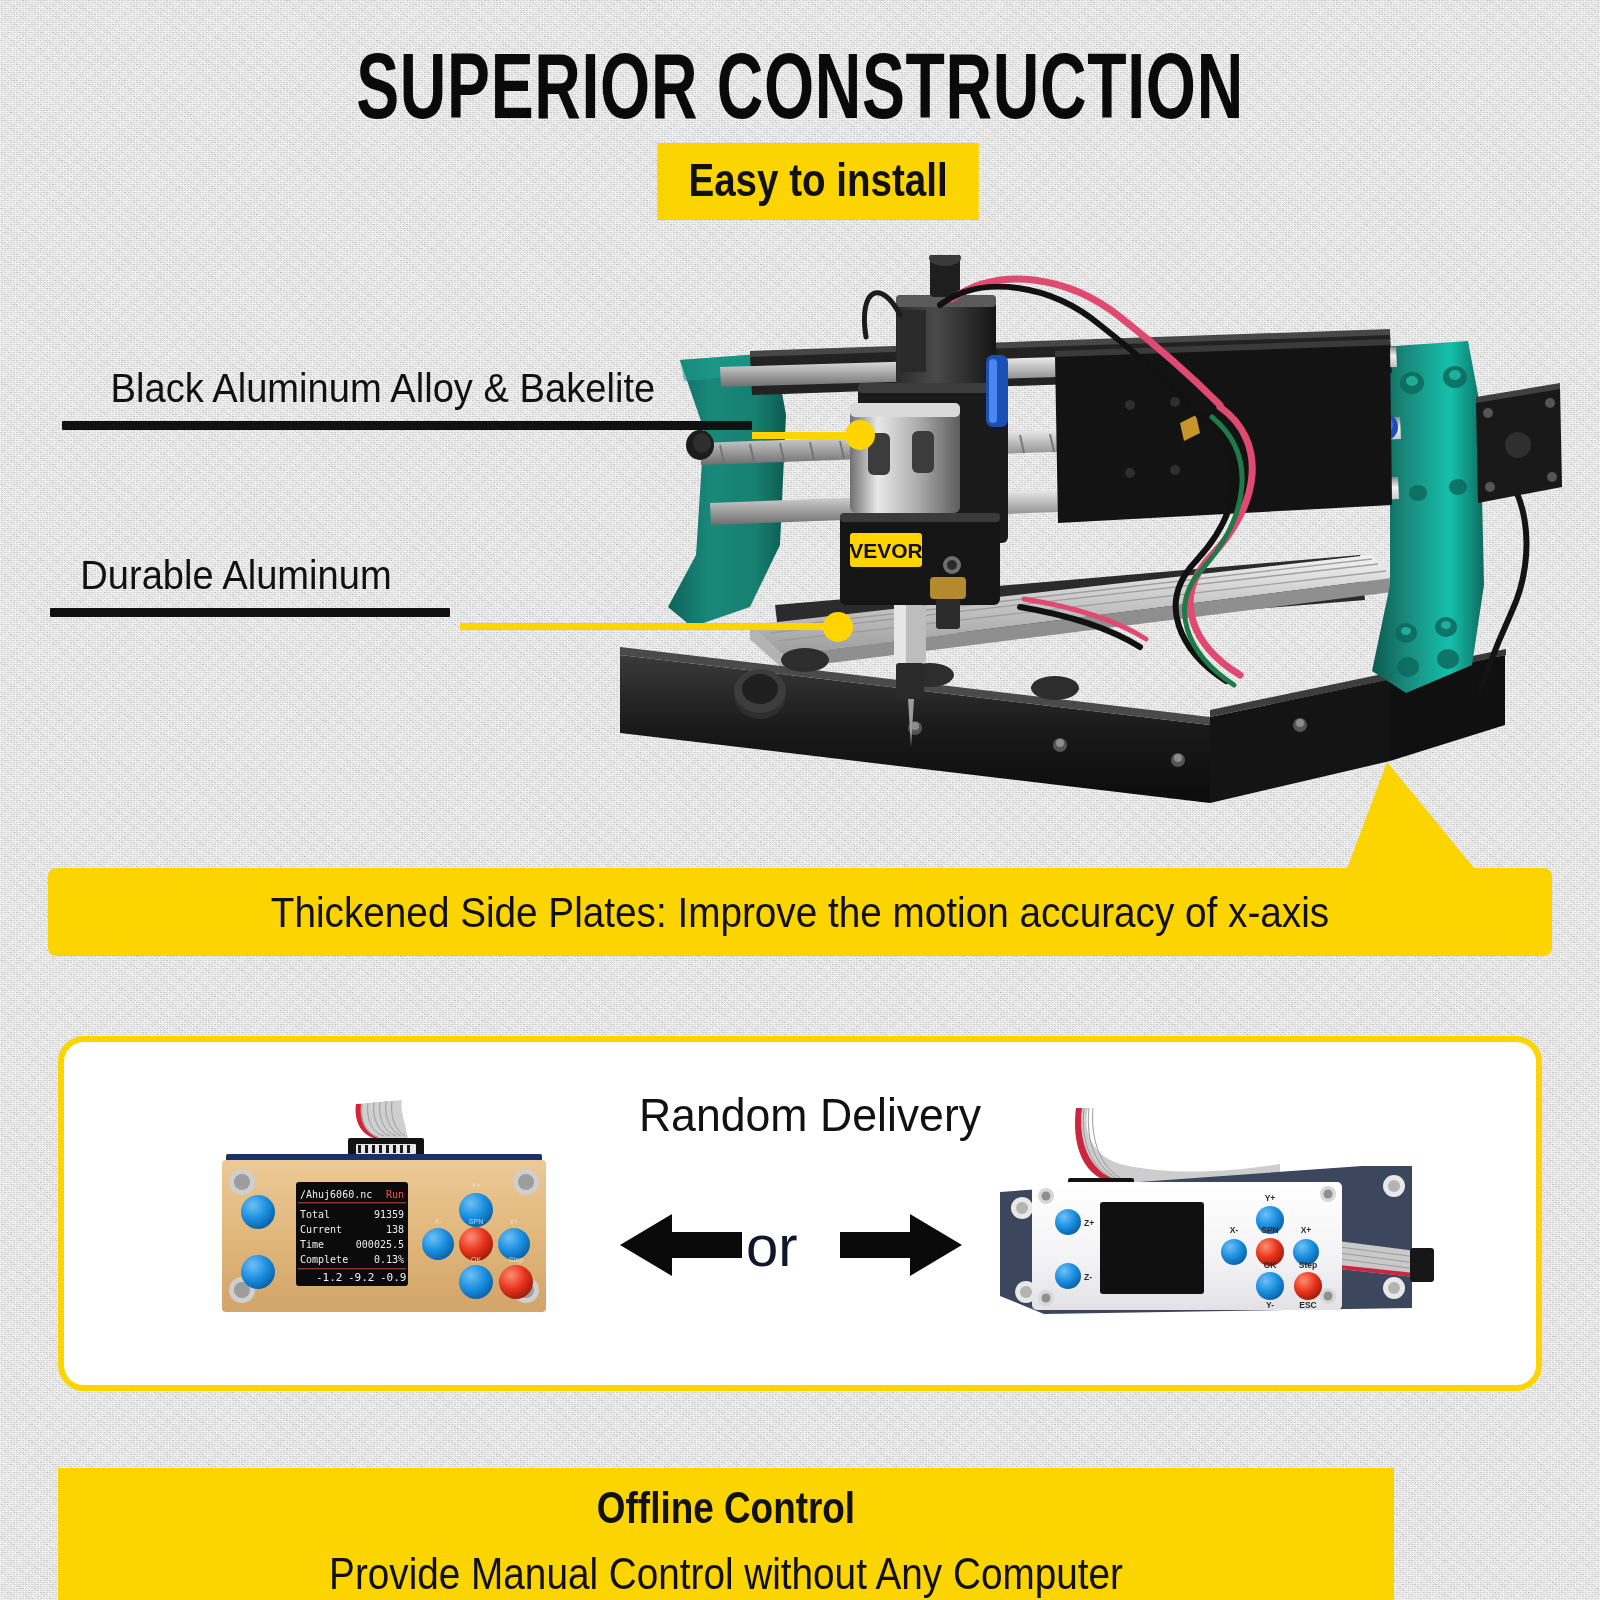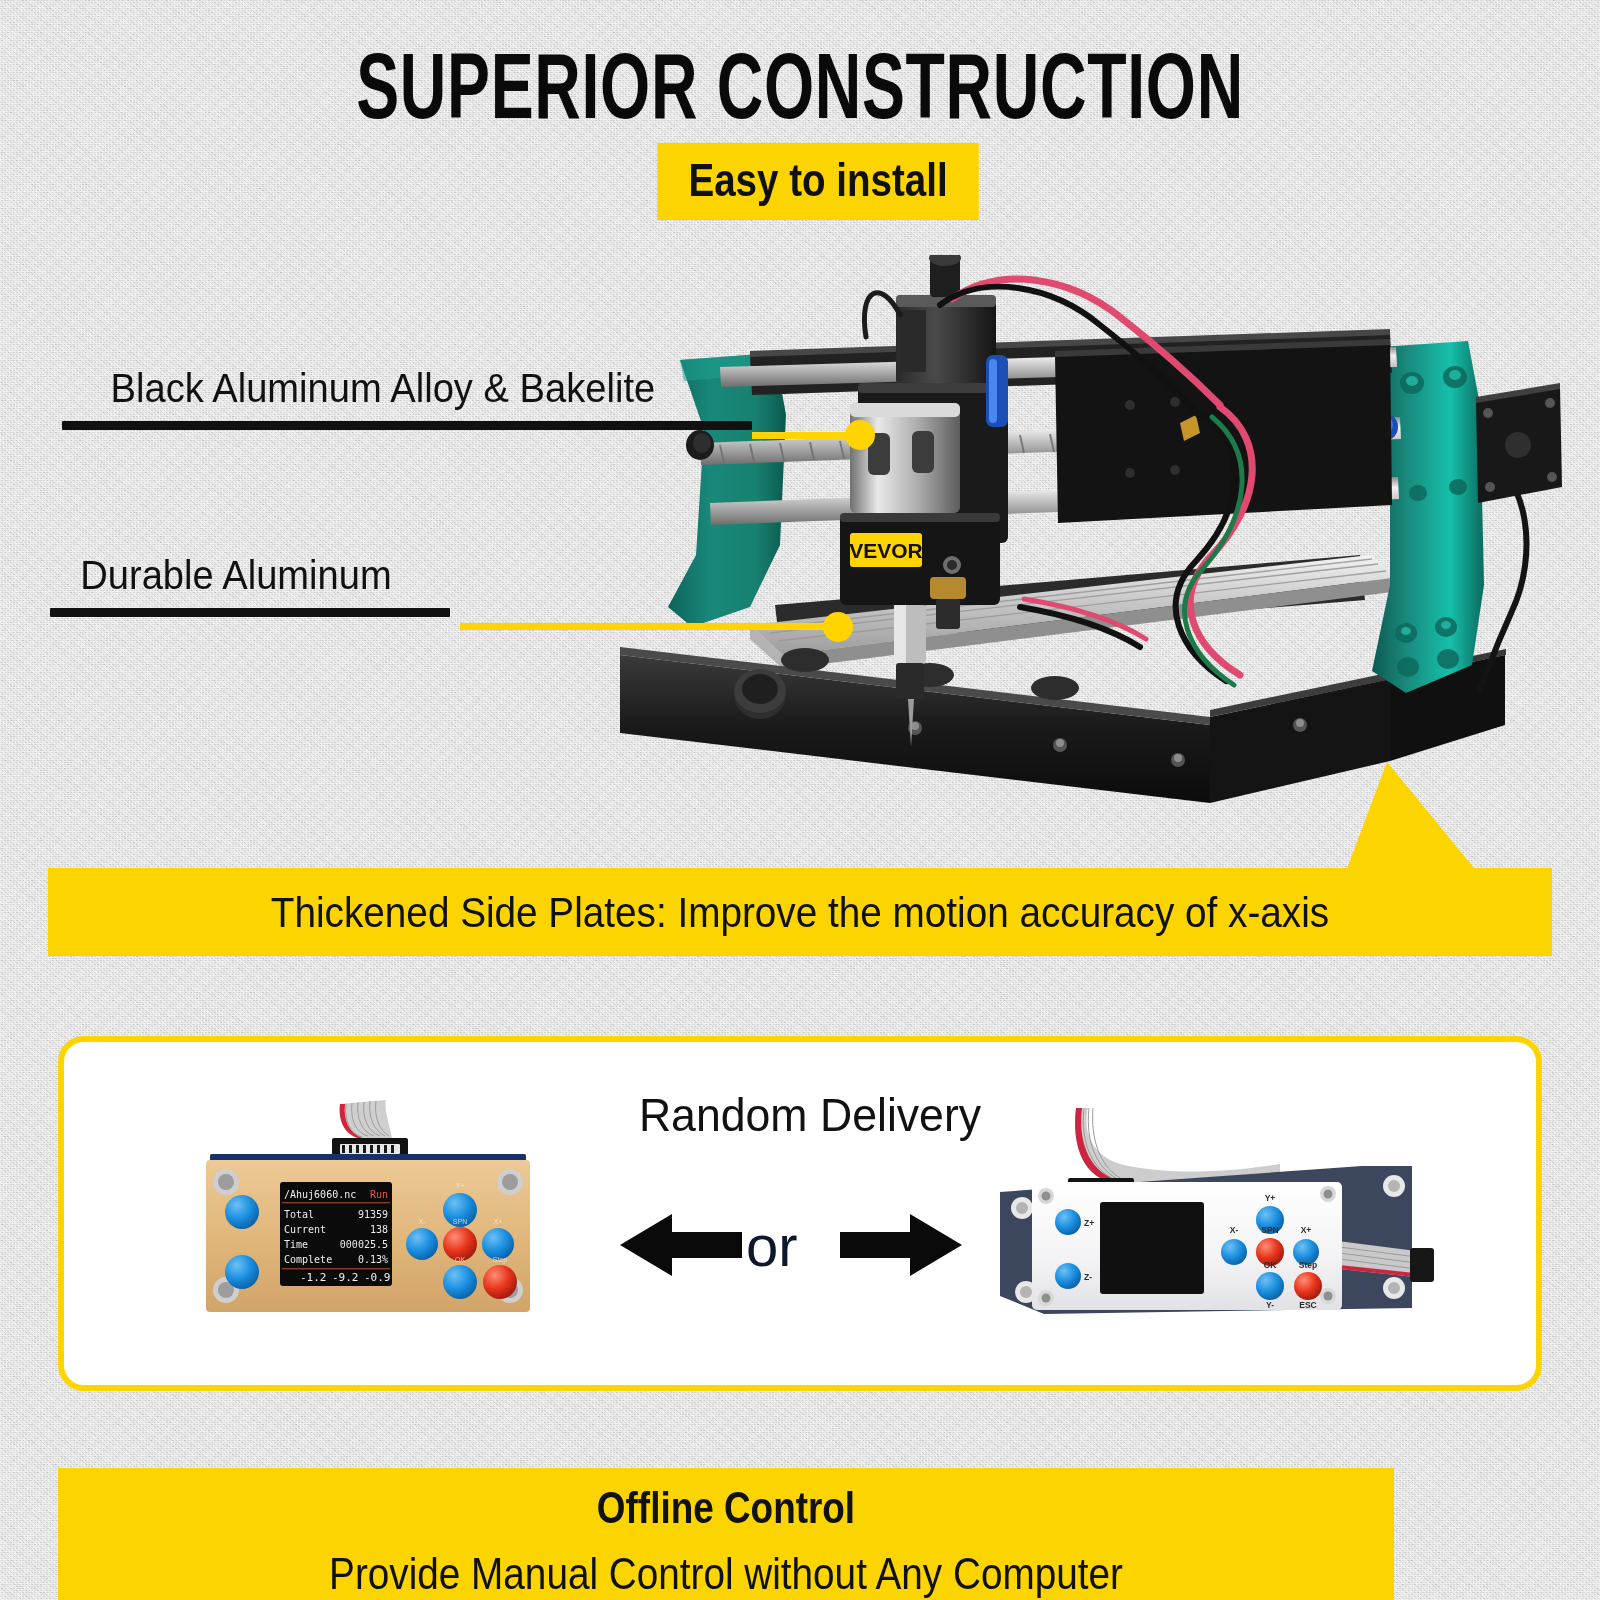--- a/index.html
+++ b/index.html
@@ -44,21 +44,21 @@
     font-size:41px;color:#111;white-space:nowrap;font-weight:400;
     transform:scaleX(.93);transform-origin:0 50%;
   }
   .callout .rule{height:9px;background:#111;margin-top:9px;border-radius:1px;}
   .leader{position:absolute;height:7px;background:#FFD400;z-index:21;}
   .leaderdot{position:absolute;width:30px;height:30px;border-radius:50%;background:#FFD400;z-index:23;}
 
   
   #banner{
     position:absolute;left:48px;top:868px;width:1504px;height:88px;
-    background:#FCD400;z-index:18;
+    background:#FCD400;z-index:18;border-radius:8px;
   }
   #banner .btxt{
     position:absolute;left:0;top:0;width:100%;height:100%;
     display:flex;align-items:center;justify-content:center;
     font-size:43px;color:#111;white-space:nowrap;
     transform:scaleX(.90);transform-origin:50% 50%;
   }
   #banner-pointer{
     position:absolute;left:1345px;top:762px;width:0;height:0;z-index:17;
     border-left:42px solid transparent;border-right:92px solid transparent;
@@ -95,21 +95,21 @@
   #footer .f2{
     position:absolute;left:0;top:80px;width:100%;text-align:center;
     font-size:45px;color:#111;white-space:nowrap;
     transform:scaleX(.86);transform-origin:50% 50%;
   }
 
   
   #machine{position:absolute;left:600px;top:255px;width:1000px;height:580px;z-index:10;}
 
   
-  #board-left{position:absolute;left:192px;top:1100px;width:350px;height:225px;z-index:24;}
+  #board-left{position:absolute;left:208px;top:1100px;width:350px;height:225px;z-index:24;}
   #board-right{position:absolute;left:980px;top:1100px;width:460px;height:225px;z-index:24;}
 </style>
 </head>
 <body>
 
 <div id="bg"></div>
 
 <div id="title">SUPERIOR CONSTRUCTION</div>
 <div id="subtitle-wrap">
   <span id="subtitle">Easy to install</span>

